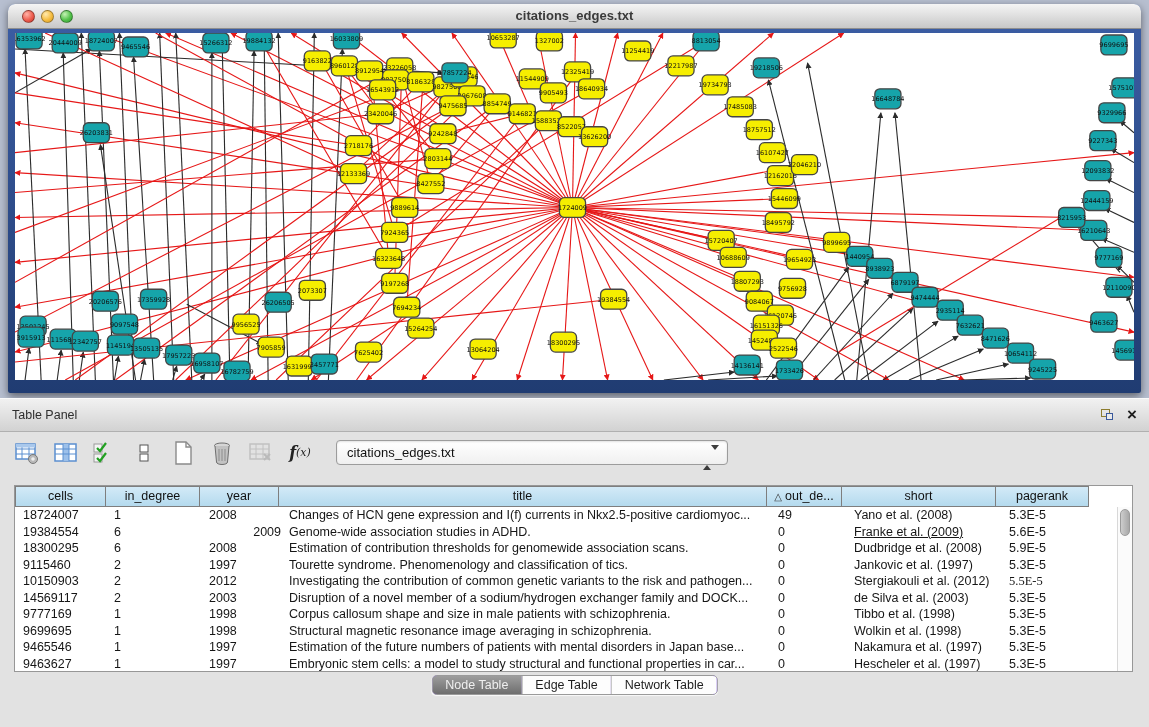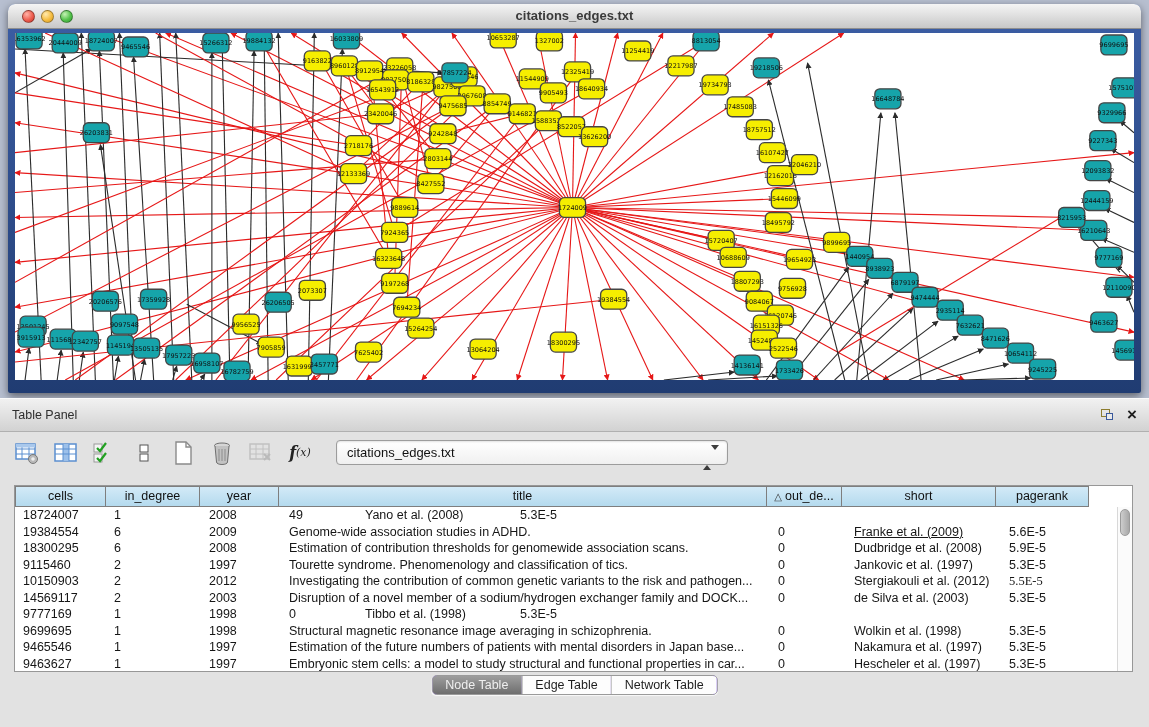--- a/index.html
+++ b/index.html
@@ -814,28 +814,29 @@
         <div class="th" style="width: 489px;">title</div>
         <div class="th" style="width: 76px;"><span class="sort">△</span>out_de...</div>
         <div class="th" style="width: 155px;">short</div>
         <div class="th" style="width: 94px;">pagerank</div>
       </div>
     <div class="tbody" id="tbody">
         <div class="tr">
           <div class="td" style="width: 91px;">18724007</div>
           <div class="td" style="width: 95px;">1</div>
           <div class="td" style="width: 80px;">2008</div>
+          <div class="td" style="width: 489px;">Changes of HCN gene expression and I(f) currents in Nkx2.5-positive cardiomyoc...</div>
           <div class="td" style="width: 76px;">49</div>
           <div class="td" style="width: 155px;">Yano et al. (2008)</div>
           <div class="td" style="width: 94px;">5.3E-5</div>
         </div>
         <div class="tr">
           <div class="td" style="width: 91px;">19384554</div>
           <div class="td" style="width: 95px;">6</div>
-          <div class="td" style="width: 80px;">2009</div>
+          <div class="td" style="width: 80px; text-align: right;">2009</div>
           <div class="td" style="width: 489px;">Genome-wide association studies in ADHD.</div>
           <div class="td" style="width: 76px;">0</div>
           <div class="td" style="width: 155px; text-decoration: underline;">Franke et al. (2009)</div>
           <div class="td" style="width: 94px;">5.6E-5</div>
         </div>
         <div class="tr">
           <div class="td" style="width: 91px;">18300295</div>
           <div class="td" style="width: 95px;">6</div>
           <div class="td" style="width: 80px;">2008</div>
           <div class="td" style="width: 489px;">Estimation of contribution thresholds for genomewide association scans.</div>
@@ -867,20 +868,21 @@
           <div class="td" style="width: 80px;">2003</div>
           <div class="td" style="width: 489px;">Disruption of a novel member of a sodium/hydrogen exchanger family and DOCK...</div>
           <div class="td" style="width: 76px;">0</div>
           <div class="td" style="width: 155px;">de Silva et al. (2003)</div>
           <div class="td" style="width: 94px;">5.3E-5</div>
         </div>
         <div class="tr">
           <div class="td" style="width: 91px;">9777169</div>
           <div class="td" style="width: 95px;">1</div>
           <div class="td" style="width: 80px;">1998</div>
+          <div class="td" style="width: 489px;">Corpus callosum shape and size in male patients with schizophrenia.</div>
           <div class="td" style="width: 76px;">0</div>
           <div class="td" style="width: 155px;">Tibbo et al. (1998)</div>
           <div class="td" style="width: 94px;">5.3E-5</div>
         </div>
         <div class="tr">
           <div class="td" style="width: 91px;">9699695</div>
           <div class="td" style="width: 95px;">1</div>
           <div class="td" style="width: 80px;">1998</div>
           <div class="td" style="width: 489px;">Structural magnetic resonance image averaging in schizophrenia.</div>
           <div class="td" style="width: 76px;">0</div>

